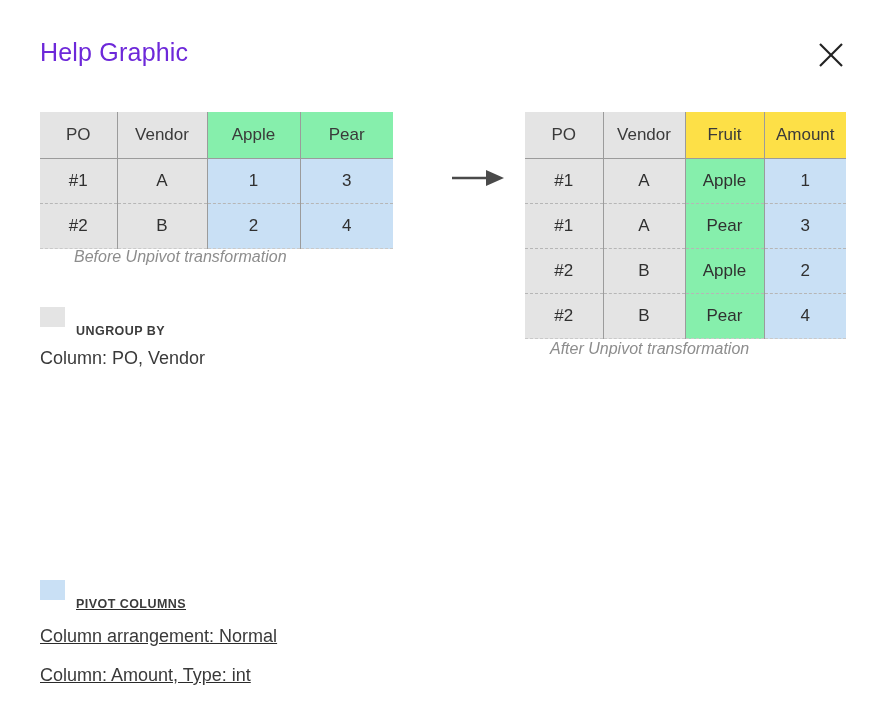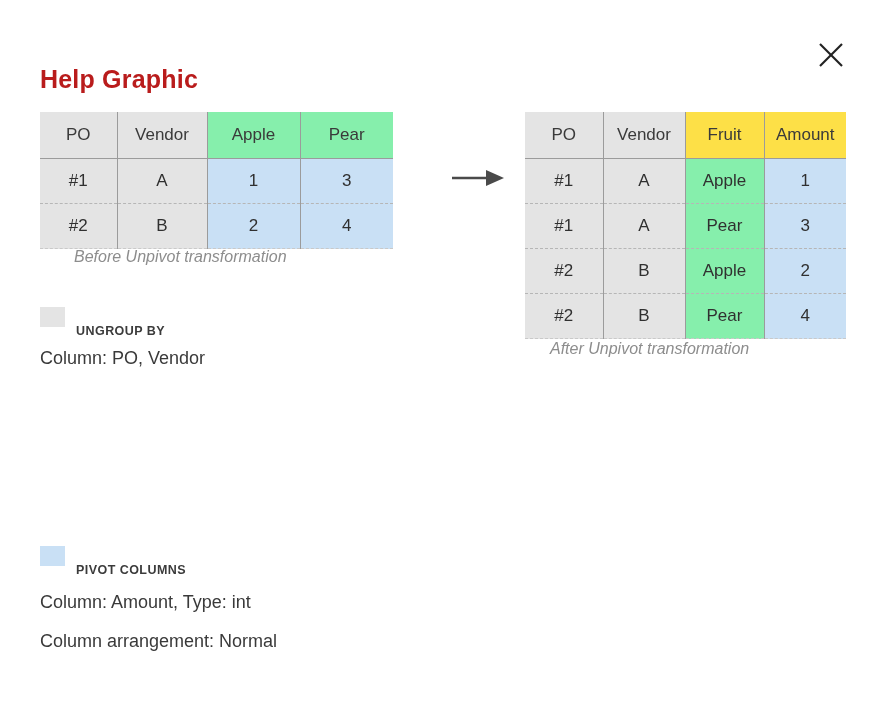--- a/index.html
+++ b/index.html
@@ -15,24 +15,23 @@
     overflow: hidden;
     position: relative;
   }
 
   
   .page-title {
     position: absolute;
     left: 40px;
     top: 38px;
     font-size: 25px;
-    font-weight: bold;
+    font-weight: normal;
     letter-spacing: 0.2px;
-    color: #b91c1c;
-    margin-top: 27px;
+    color: #6d28d9;
   }
   .close-btn {
     position: absolute;
     right: 28px;
     top: 36px;
     width: 38px;
     height: 38px;
     cursor: pointer;
     background: transparent;
     border: none;
@@ -98,21 +97,21 @@
   .arrow {
     position: absolute;
     left: 452px;
     top: 168px;
   }
 
   
   .legend-section { position: absolute; left: 40px; }
   #section-ungroup  { top: 307px; }
   #section-key      { top: 400px; }
-  #section-pivot    { top: 546px; }
+  #section-pivot    { top: 580px; text-decoration: underline; }
 
   .legend-head {
     display: flex;
     align-items: center;
     height: 20px;
   }
   .swatch {
     width: 25px;
     height: 20px;
     flex: 0 0 25px;
@@ -244,16 +243,16 @@
 
 <div class="legend-section" id="section-key">
 </div>
 
 <div class="legend-section" id="section-pivot">
   <div class="legend-head">
     <span class="swatch" style="background:#c9e0f5"></span>
     <span class="legend-label">PIVOT COLUMNS</span>
   </div>
   <div class="legend-lines">
+    <div class="legend-line">Column arrangement: Normal</div>
     <div class="legend-line">Column: Amount, Type: int</div>
-    <div class="legend-line">Column arrangement: Normal</div>
   </div>
 </div>
 
 </body></html>

